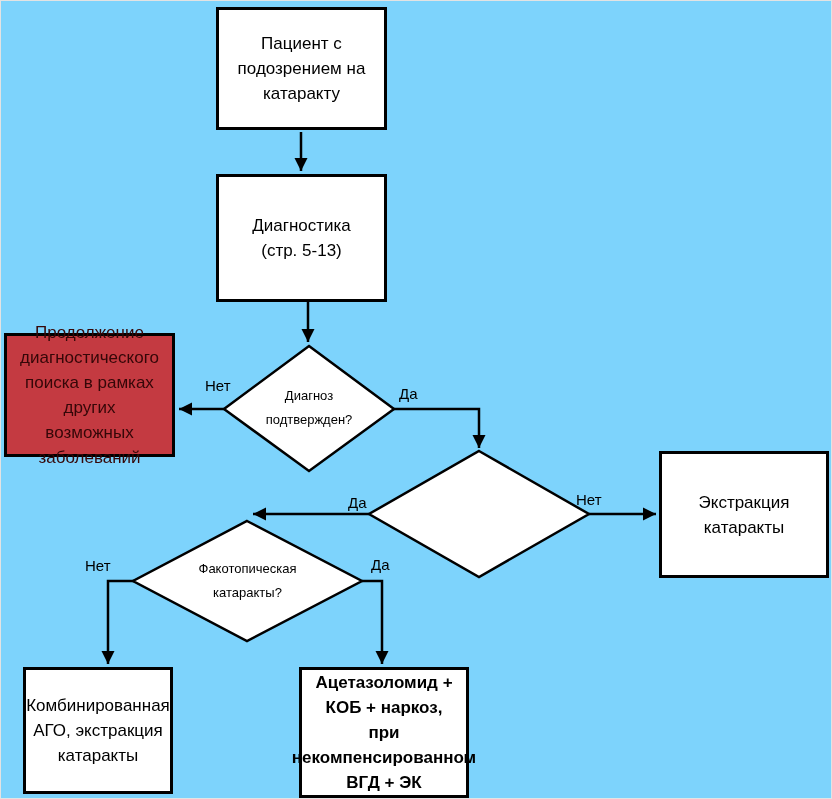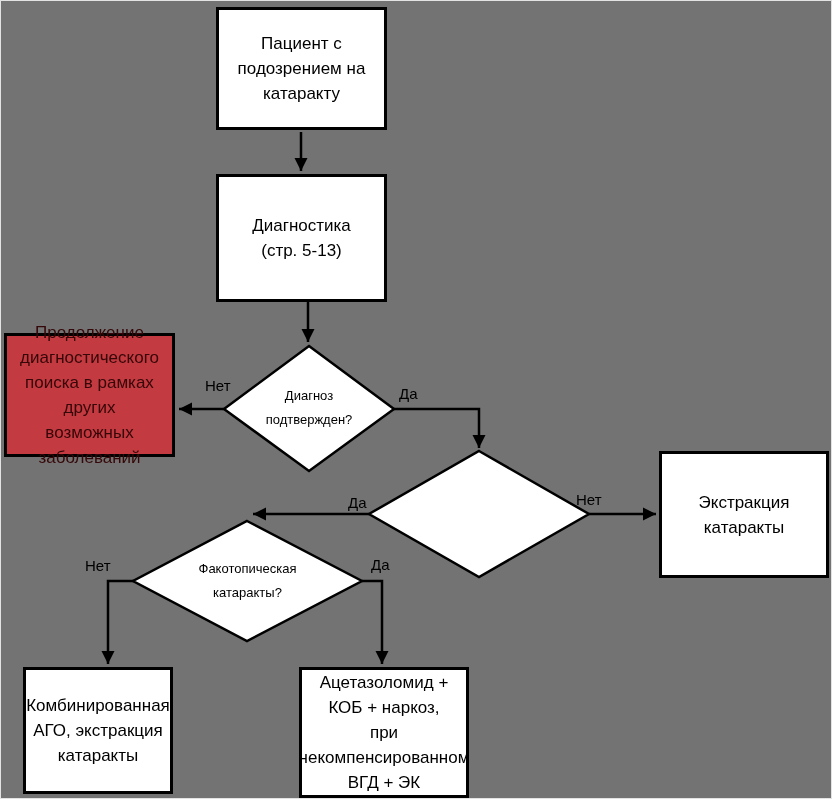--- a/index.html
+++ b/index.html
@@ -1,28 +1,28 @@
 <!DOCTYPE html>
 <html><head>
 <meta charset="utf-8">
 <style>
   html,body{margin:0;padding:0;background:#fff;}
   .canvas{
-    position:relative;width:832px;height:799px;background:#737373;
+    position:relative;width:832px;height:799px;background:#7dd3fc;
     font-family:"Liberation Sans",sans-serif;color:#000;
     border:1px solid #e3e3e3;box-sizing:border-box;overflow:hidden;
   }
   .layer{position:absolute;left:0;top:0;width:832px;height:799px;}
   .node{
     position:absolute;box-sizing:border-box;border:3px solid #000;background:#fff;
     display:flex;align-items:center;justify-content:center;text-align:center;
     font-size:17px;line-height:25px;
   }
   .node-text{white-space:pre-line;display:block;}
-  .wide-text{min-width:195px;}
+  .wide-text{min-width:195px;font-weight:bold;}
   .n1{left:215px;top:6px;width:171px;height:123px;}
   .n2{left:215px;top:173px;width:171px;height:128px;}
   .n3{left:3px;top:332px;width:171px;height:124px;background:#c43a41;color:#350708;}
   .n4{left:658px;top:450px;width:170px;height:127px;}
   .n5{left:22px;top:666px;width:150px;height:127px;}
   .n6{left:298px;top:666px;width:170px;height:131px;}
   .dtext{
     position:absolute;display:flex;align-items:center;justify-content:center;
     text-align:center;font-size:13px;line-height:24px;pointer-events:none;
   }

